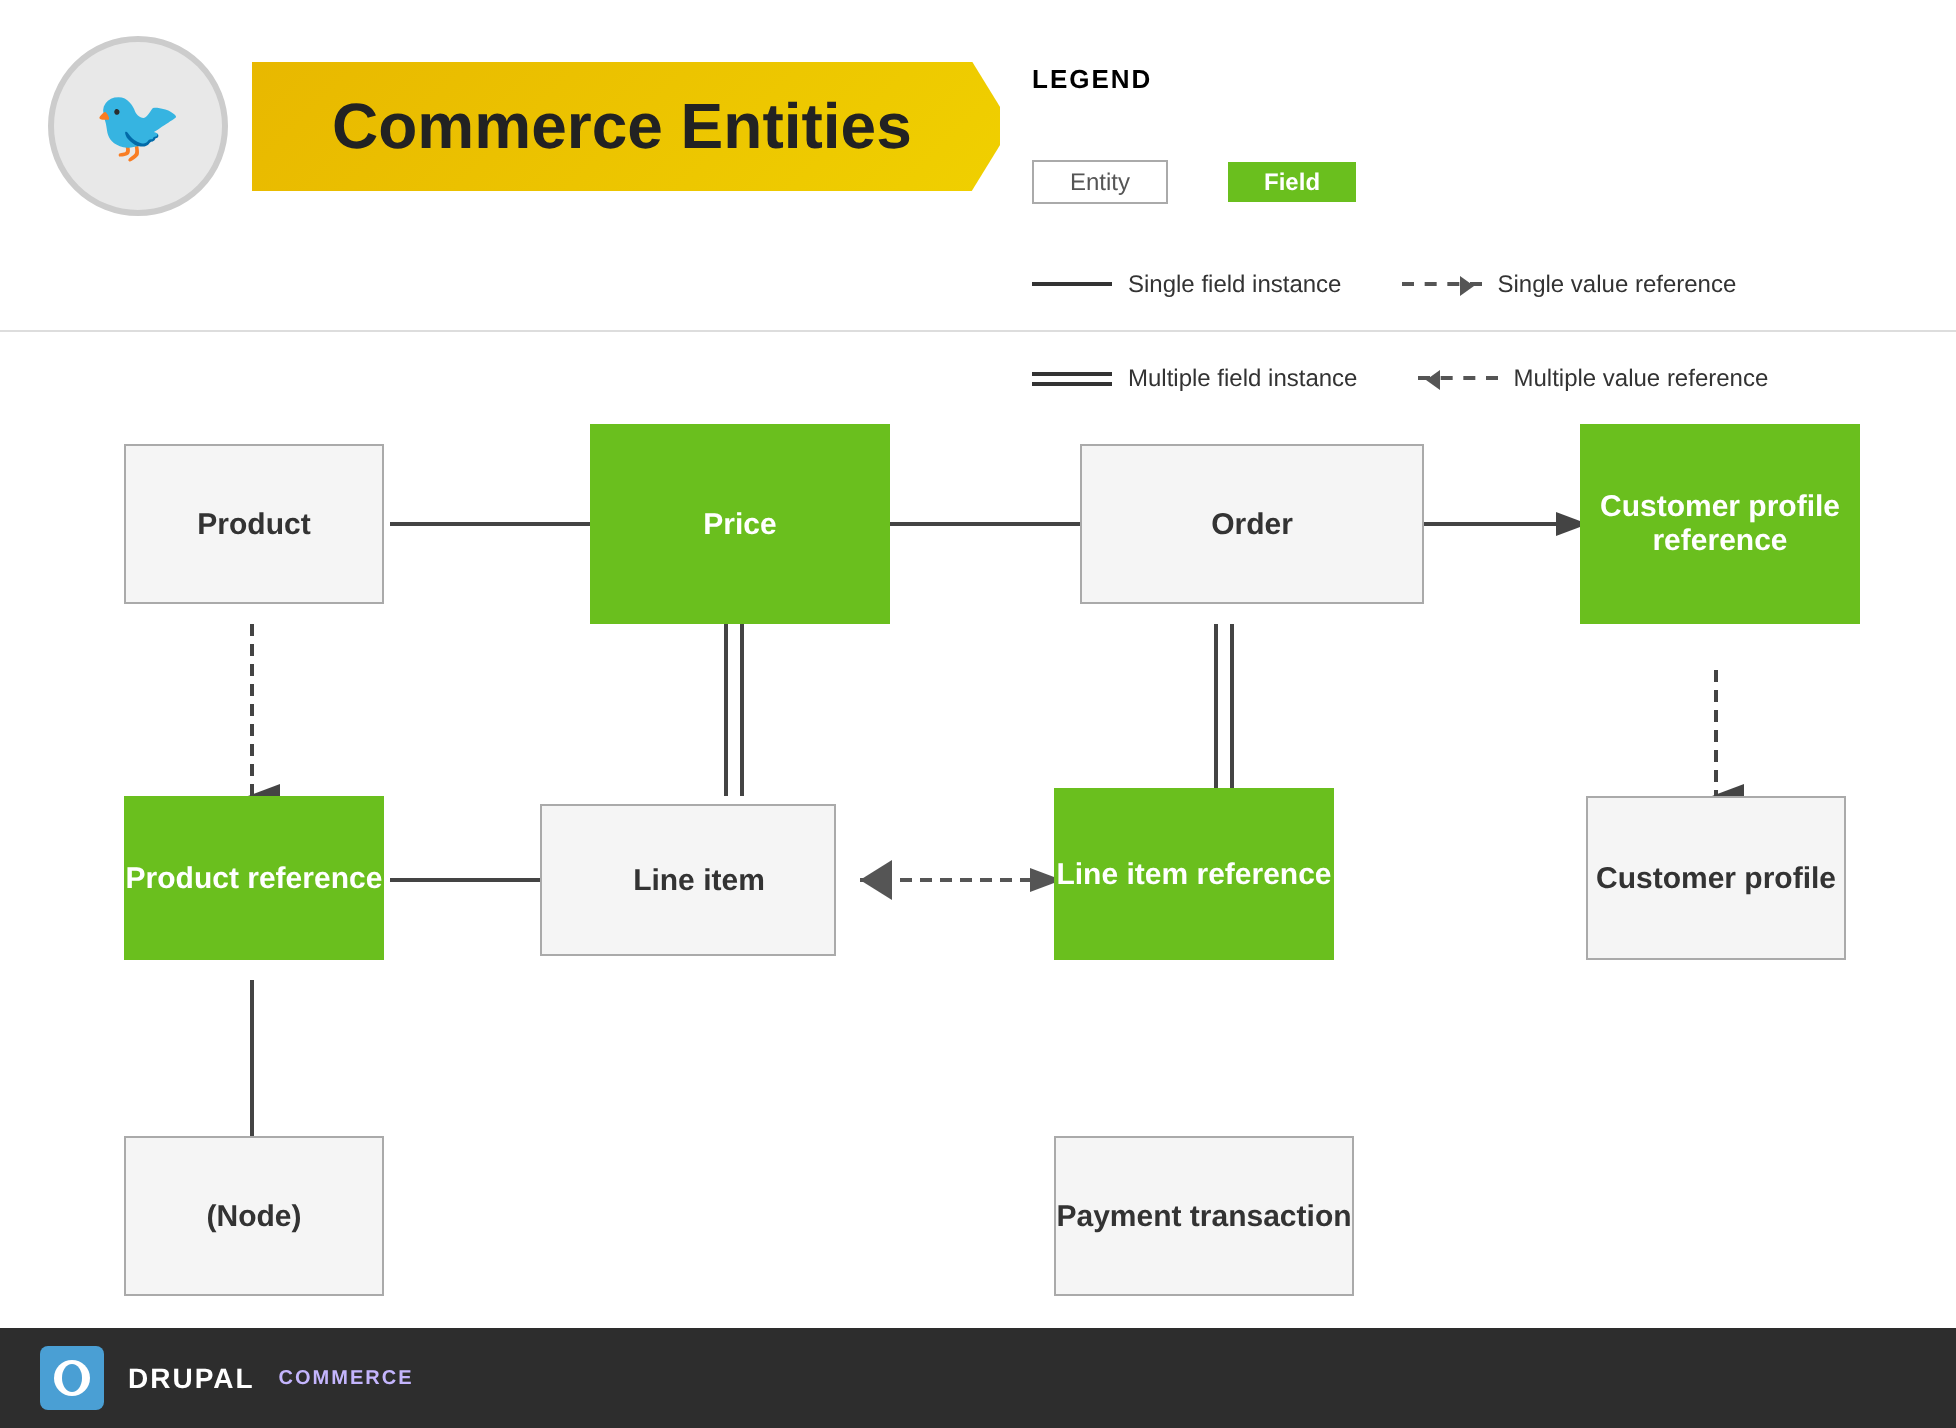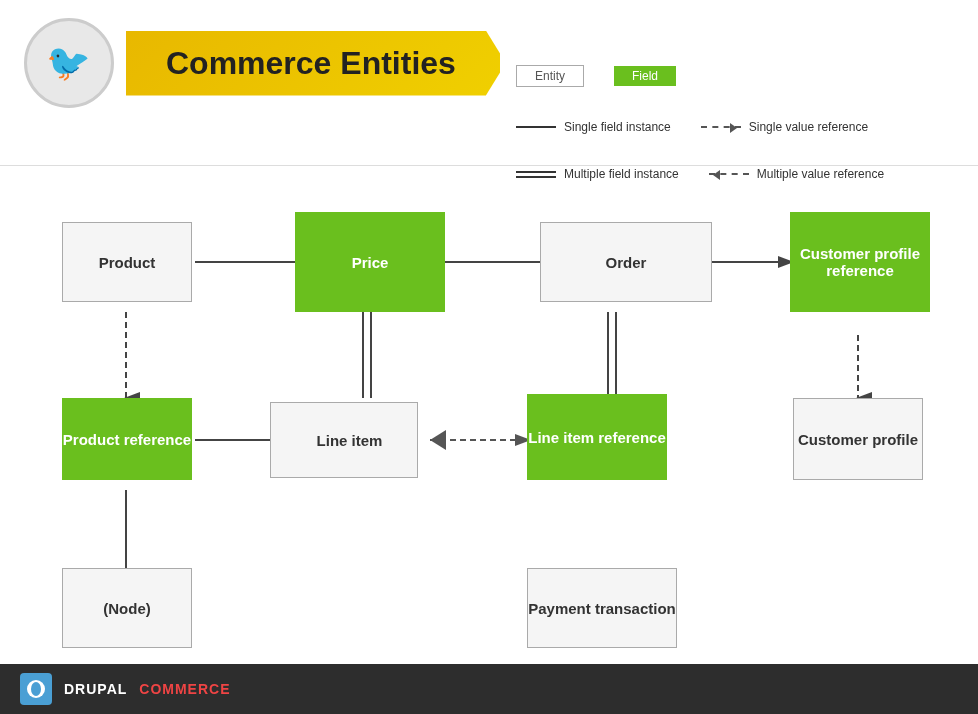--- a/index.html
+++ b/index.html
@@ -81,21 +81,21 @@
       background: #fff;
       padding: 3px 18px;
       font-size: 12px;
       color: #555;
     }
     .legend-field-box {
       background: #6abf1e;
       padding: 3px 18px;
       font-size: 12px;
       color: #fff;
-      font-weight: normal;
+      font-weight: bold;
     }
     .line-single {
       width: 40px;
       height: 2px;
       background: #333;
     }
     .line-double {
       width: 40px;
       display: flex;
       flex-direction: column;
@@ -209,39 +209,40 @@
       align-items: center;
       justify-content: center;
     }
     .footer-text-drupal {
       color: #fff;
       font-size: 14px;
       font-weight: 900;
       letter-spacing: 1px;
     }
     .footer-text-commerce {
-      color: #ef4444;
-      font-size: 14px;
+      color: #c4b5fd;
+      font-size: 10px;
       font-weight: 900;
       letter-spacing: 1px;
     }
   </style>
 </head>
 <body>
 
 <div class="header">
   <div class="logo-circle">
     <span class="bird-icon">🐦</span>
   </div>
   <div class="title-banner">
     <h1>Commerce Entities</h1>
   </div>
 </div>
 
 <div class="legend">
+  <div class="legend-title">LEGEND</div>
   <div class="legend-row">
     <div class="legend-item">
       <div class="legend-entity-box">Entity</div>
     </div>
     <div class="legend-item">
       <div class="legend-field-box">Field</div>
     </div>
   </div>
   <div class="legend-row">
     <div class="legend-item">

